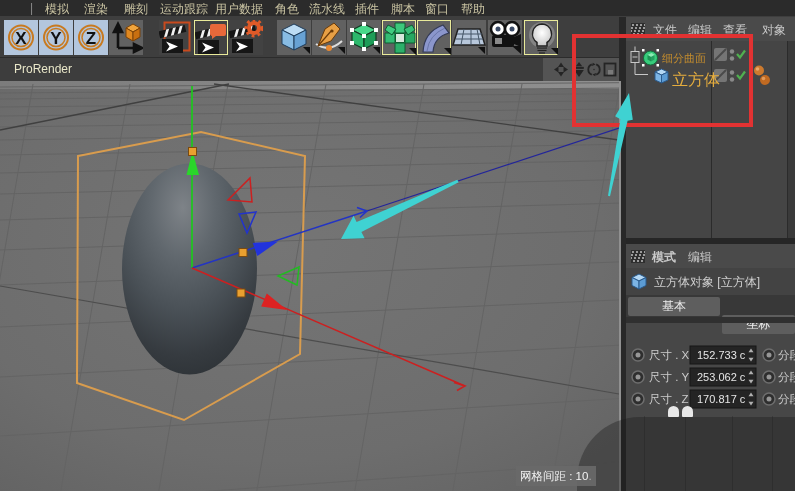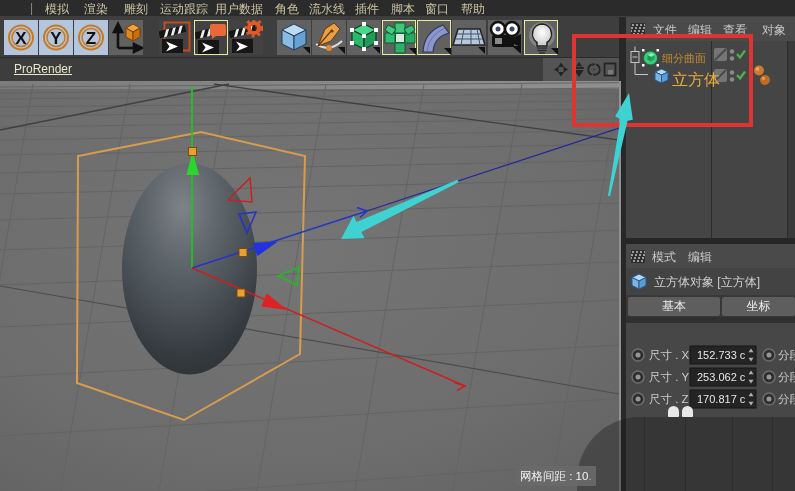--- a/index.html
+++ b/index.html
@@ -10,21 +10,21 @@
   #menubar{left:0;top:0;width:795px;height:16px;background:#2b2b2b;}
   #menubar span{position:absolute;top:1px;font-size:12px;color:#c9c3a2;white-space:nowrap;margin-left:33px;}
   
   #toolbar{left:0;top:16px;width:623px;height:41px;background:#3e3e3e;border-bottom:2px solid #2c2c2c;}
   .tbtn{position:absolute;top:4px;width:34px;height:35px;background:#616161;box-sizing:border-box;}
   .tblue{background:#b3c6dd;}
   .ybord{border:1px solid #e9ea9a;}
   
   #vpbar{left:0;top:58px;width:623px;height:23px;background:#3d3d3d;border-bottom:2px solid #2a2a2a;}
   #vpbar .lighter{position:absolute;left:543px;top:0;width:80px;height:23px;background:#545454;}
-  #prorender{position:absolute;left:14px;top:4px;font-size:12px;color:#e9e7c9;text-decoration:underline;}
+  #prorender{position:absolute;left:14px;top:4px;font-size:12px;color:#e9e7c9;}
   
   #rpanel{left:626px;top:17px;width:169px;height:474px;background:#4d7c0f;}
   .phead{position:absolute;left:0;width:169px;height:24px;background:#4a4a4a;}
   .phead span{position:absolute;top:5px;font-size:12px;color:#c9c9c9;}
   
   .t{position:absolute;white-space:nowrap;}
 </style>
 </head>
 <body>
 
@@ -455,38 +455,38 @@
           <circle cx="13" cy="5" r="1"></circle>
         <circle cx="0" cy="8" r="1"></circle>
           <circle cx="4" cy="8" r="1"></circle>
           <circle cx="8" cy="8" r="1"></circle>
           <circle cx="12" cy="8" r="1"></circle>
         <circle cx="3" cy="11" r="1"></circle>
           <circle cx="7" cy="11" r="1"></circle>
           <circle cx="11" cy="11" r="1"></circle>
       </g>
     </svg>
-    <span style="left:26px;">模式</span>
+    <span style="left:26px;font-weight:bold;">模式</span>
     <span style="left:62px;">编辑</span>
     <span style="left:97px;margin-top:48px;">用户数据</span>
   </div>
   <div class="abs" style="left:0;top:251px;width:169px;height:240px;background:#474747;">
 
     <div class="abs" style="left:0;top:0;width:169px;height:27px;background:#434343;">
       <svg style="position:absolute;left:5px;top:5px;" width="16" height="17" viewBox="0 0 16 17">
         <polygon points="8,1 15,4.5 8,8 1,4.5" fill="#b4d8f4" stroke="#2a5a8c" stroke-width="1"></polygon>
         <polygon points="1,4.5 8,8 8,16 1,12.5" fill="#7cb4e4" stroke="#2a5a8c" stroke-width="1"></polygon>
         <polygon points="15,4.5 8,8 8,16 15,12.5" fill="#5c9cd4" stroke="#2a5a8c" stroke-width="1"></polygon>
       </svg>
       <span class="t" style="left:28px;top:6px;font-size:12px;color:#cfcfcf;text-align:right;">立方体对象 [立方体]</span>
     </div>
 
     <div class="abs" style="left:0;top:27px;width:194px;height:22px;background:#383838;">
       <div class="abs" style="left:2px;top:2px;width:92px;height:19px;background:#5e5e5e;border-radius:2px;text-align:center;font-size:12px;color:#ececec;line-height:19px;">基本</div>
-      <div class="abs" style="left:96px;top:2px;width:73px;height:19px;background:#5e5e5e;border-radius:2px;text-align:center;font-size:12px;color:#ececec;line-height:19px;">坐标</div>
+      <div class="abs" style="left:96px;top:20px;width:73px;height:19px;background:#5e5e5e;border-radius:2px;text-align:center;font-size:12px;color:#ececec;line-height:19px;">坐标</div>
     </div>
     <div class="abs" style="left:0;top:49px;width:169px;height:6px;background:#303030;"></div>
 
 
     <div class="abs" style="left:0;top:72px;width:169px;height:90px;" id="attrrows"></div>
 
     <div class="abs" style="left:18px;top:148px;width:1px;height:92px;background:#3a3a3a;"></div>
     <div class="abs" style="left:59px;top:148px;width:1px;height:92px;background:#3a3a3a;"></div>
     <div class="abs" style="left:106px;top:148px;width:1px;height:92px;background:#3a3a3a;"></div>
     <div class="abs" style="left:146px;top:148px;width:1px;height:92px;background:#3a3a3a;"></div>

